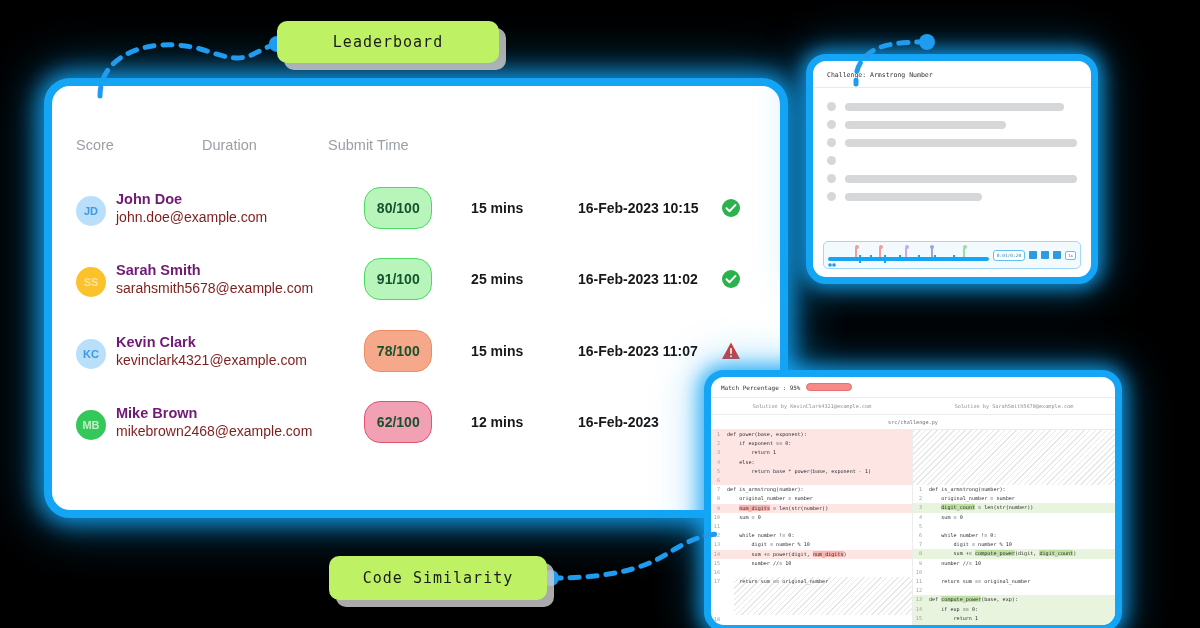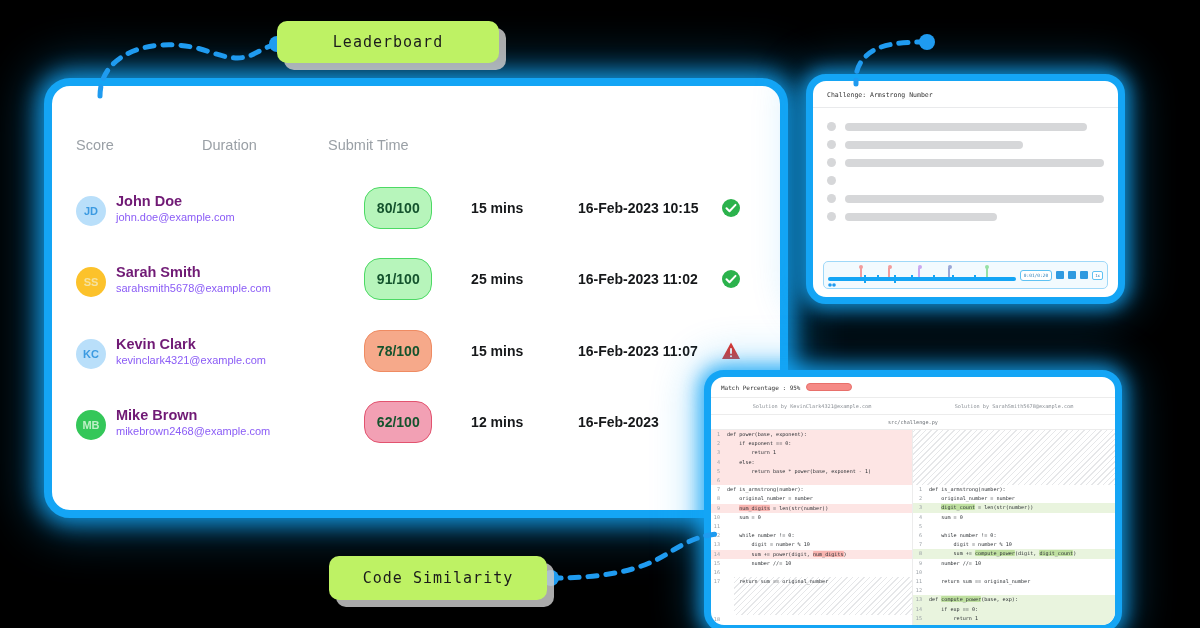--- a/index.html
+++ b/index.html
@@ -63,33 +63,33 @@
   }
   .cand { display: flex; align-items: center; width: 340px; }
   .avatar {
     width: 30px; height: 30px; border-radius: 50%;
     display: flex; align-items: center; justify-content: center;
     font-size: 11px; font-weight: bold; flex: 0 0 auto;
     margin-right: 10px; margin-top: 6px;
   }
   .cand-text { display: flex; flex-direction: column; gap: 2px; }
   .cand-name { font-size: 14.5px; font-weight: bold; color: #701a75; }
-  .cand-email { font-size: 11px; color: #8b5cf6; }
+  .cand-email { font-size: 14px; color: #7f1d1d; }
   .score-pill {
     display: inline-flex; align-items: center; justify-content: center;
     width: 68px; height: 42px; border-radius: 16px;
     font-size: 14px; font-weight: bold; color: #14532d;
   }
   .dur, .tm { font-size: 14px; font-weight: bold; color: #16181a; }
   .status-ok, .status-warn { width: 20px; height: 20px; }
 
   
   #playback-card {
     position: absolute;
-    left: 806px; top: 74px; width: 319px; height: 230px;
+    left: 806px; top: 54px; width: 292px; height: 230px;
     background: #fff;
     border: 7px solid #14a5f5;
     border-radius: 20px;
     box-shadow: 0 0 18px 5px rgba(20,165,245,0.8), 0 0 40px 12px rgba(20,165,245,0.3);
     z-index: 20;
     overflow: hidden;
   }
   .pb-title {
     font-family: "DejaVu Sans Mono", monospace;
     font-size: 6.5px; color: #333;

